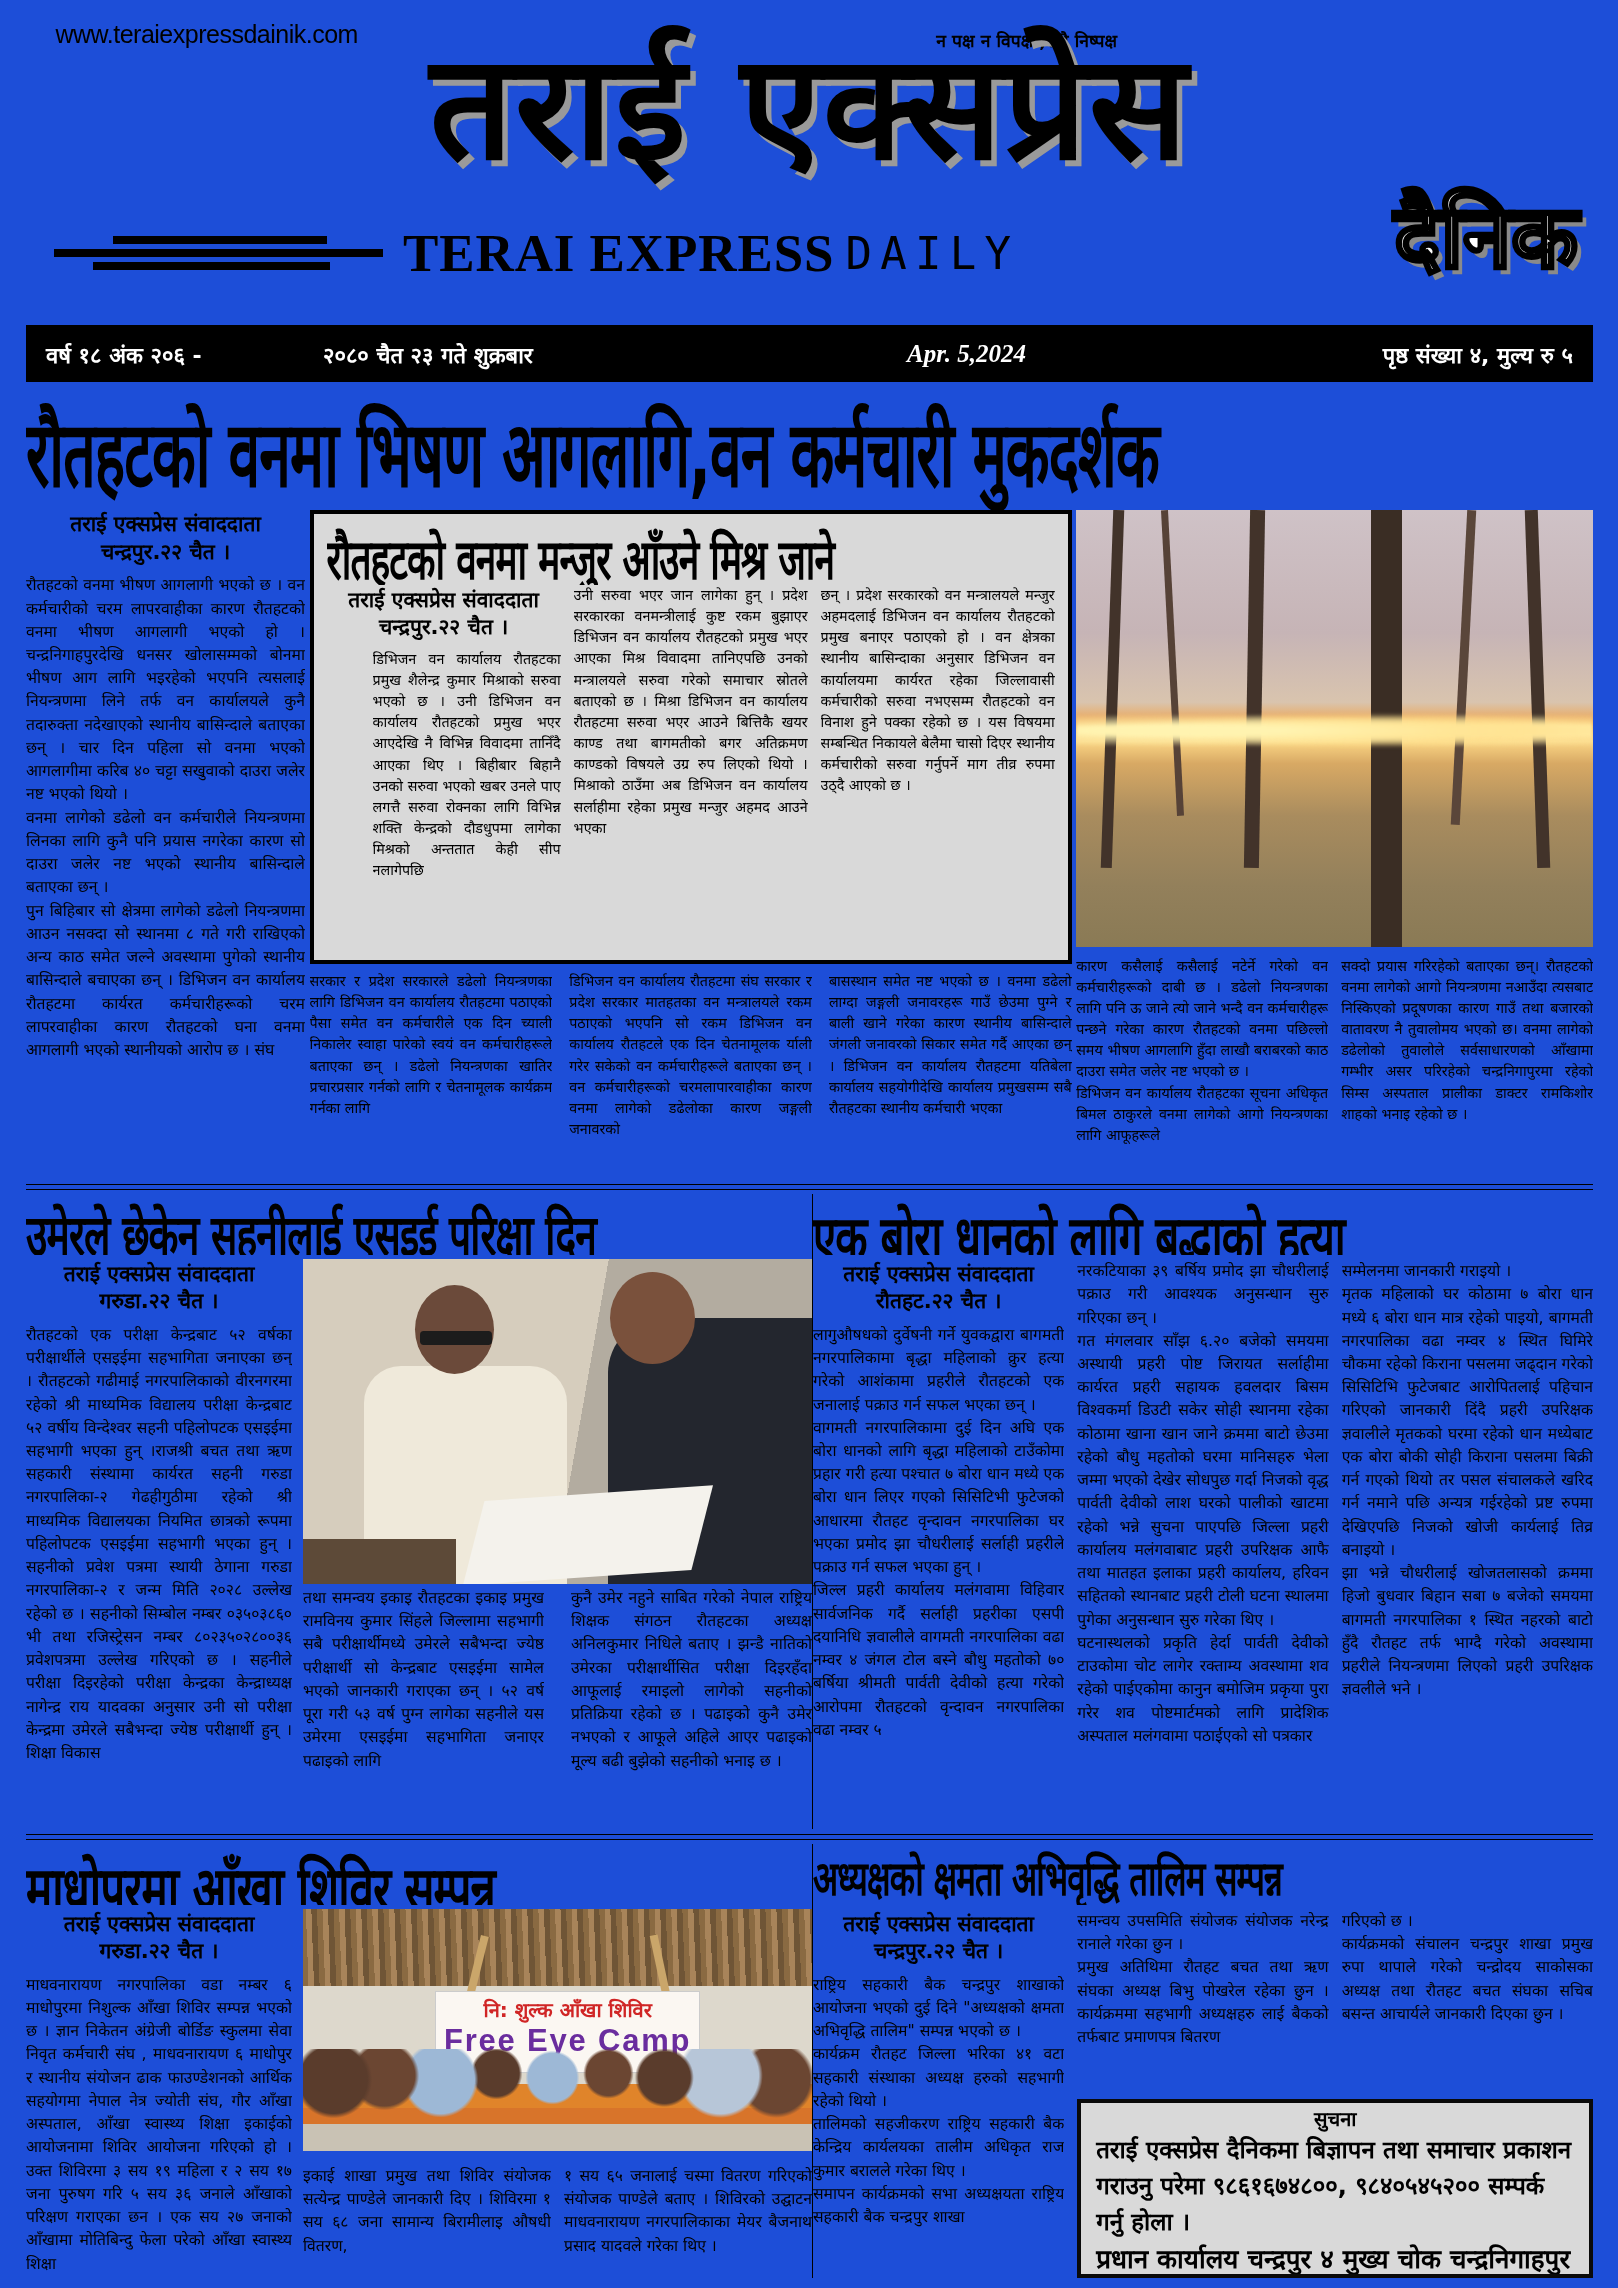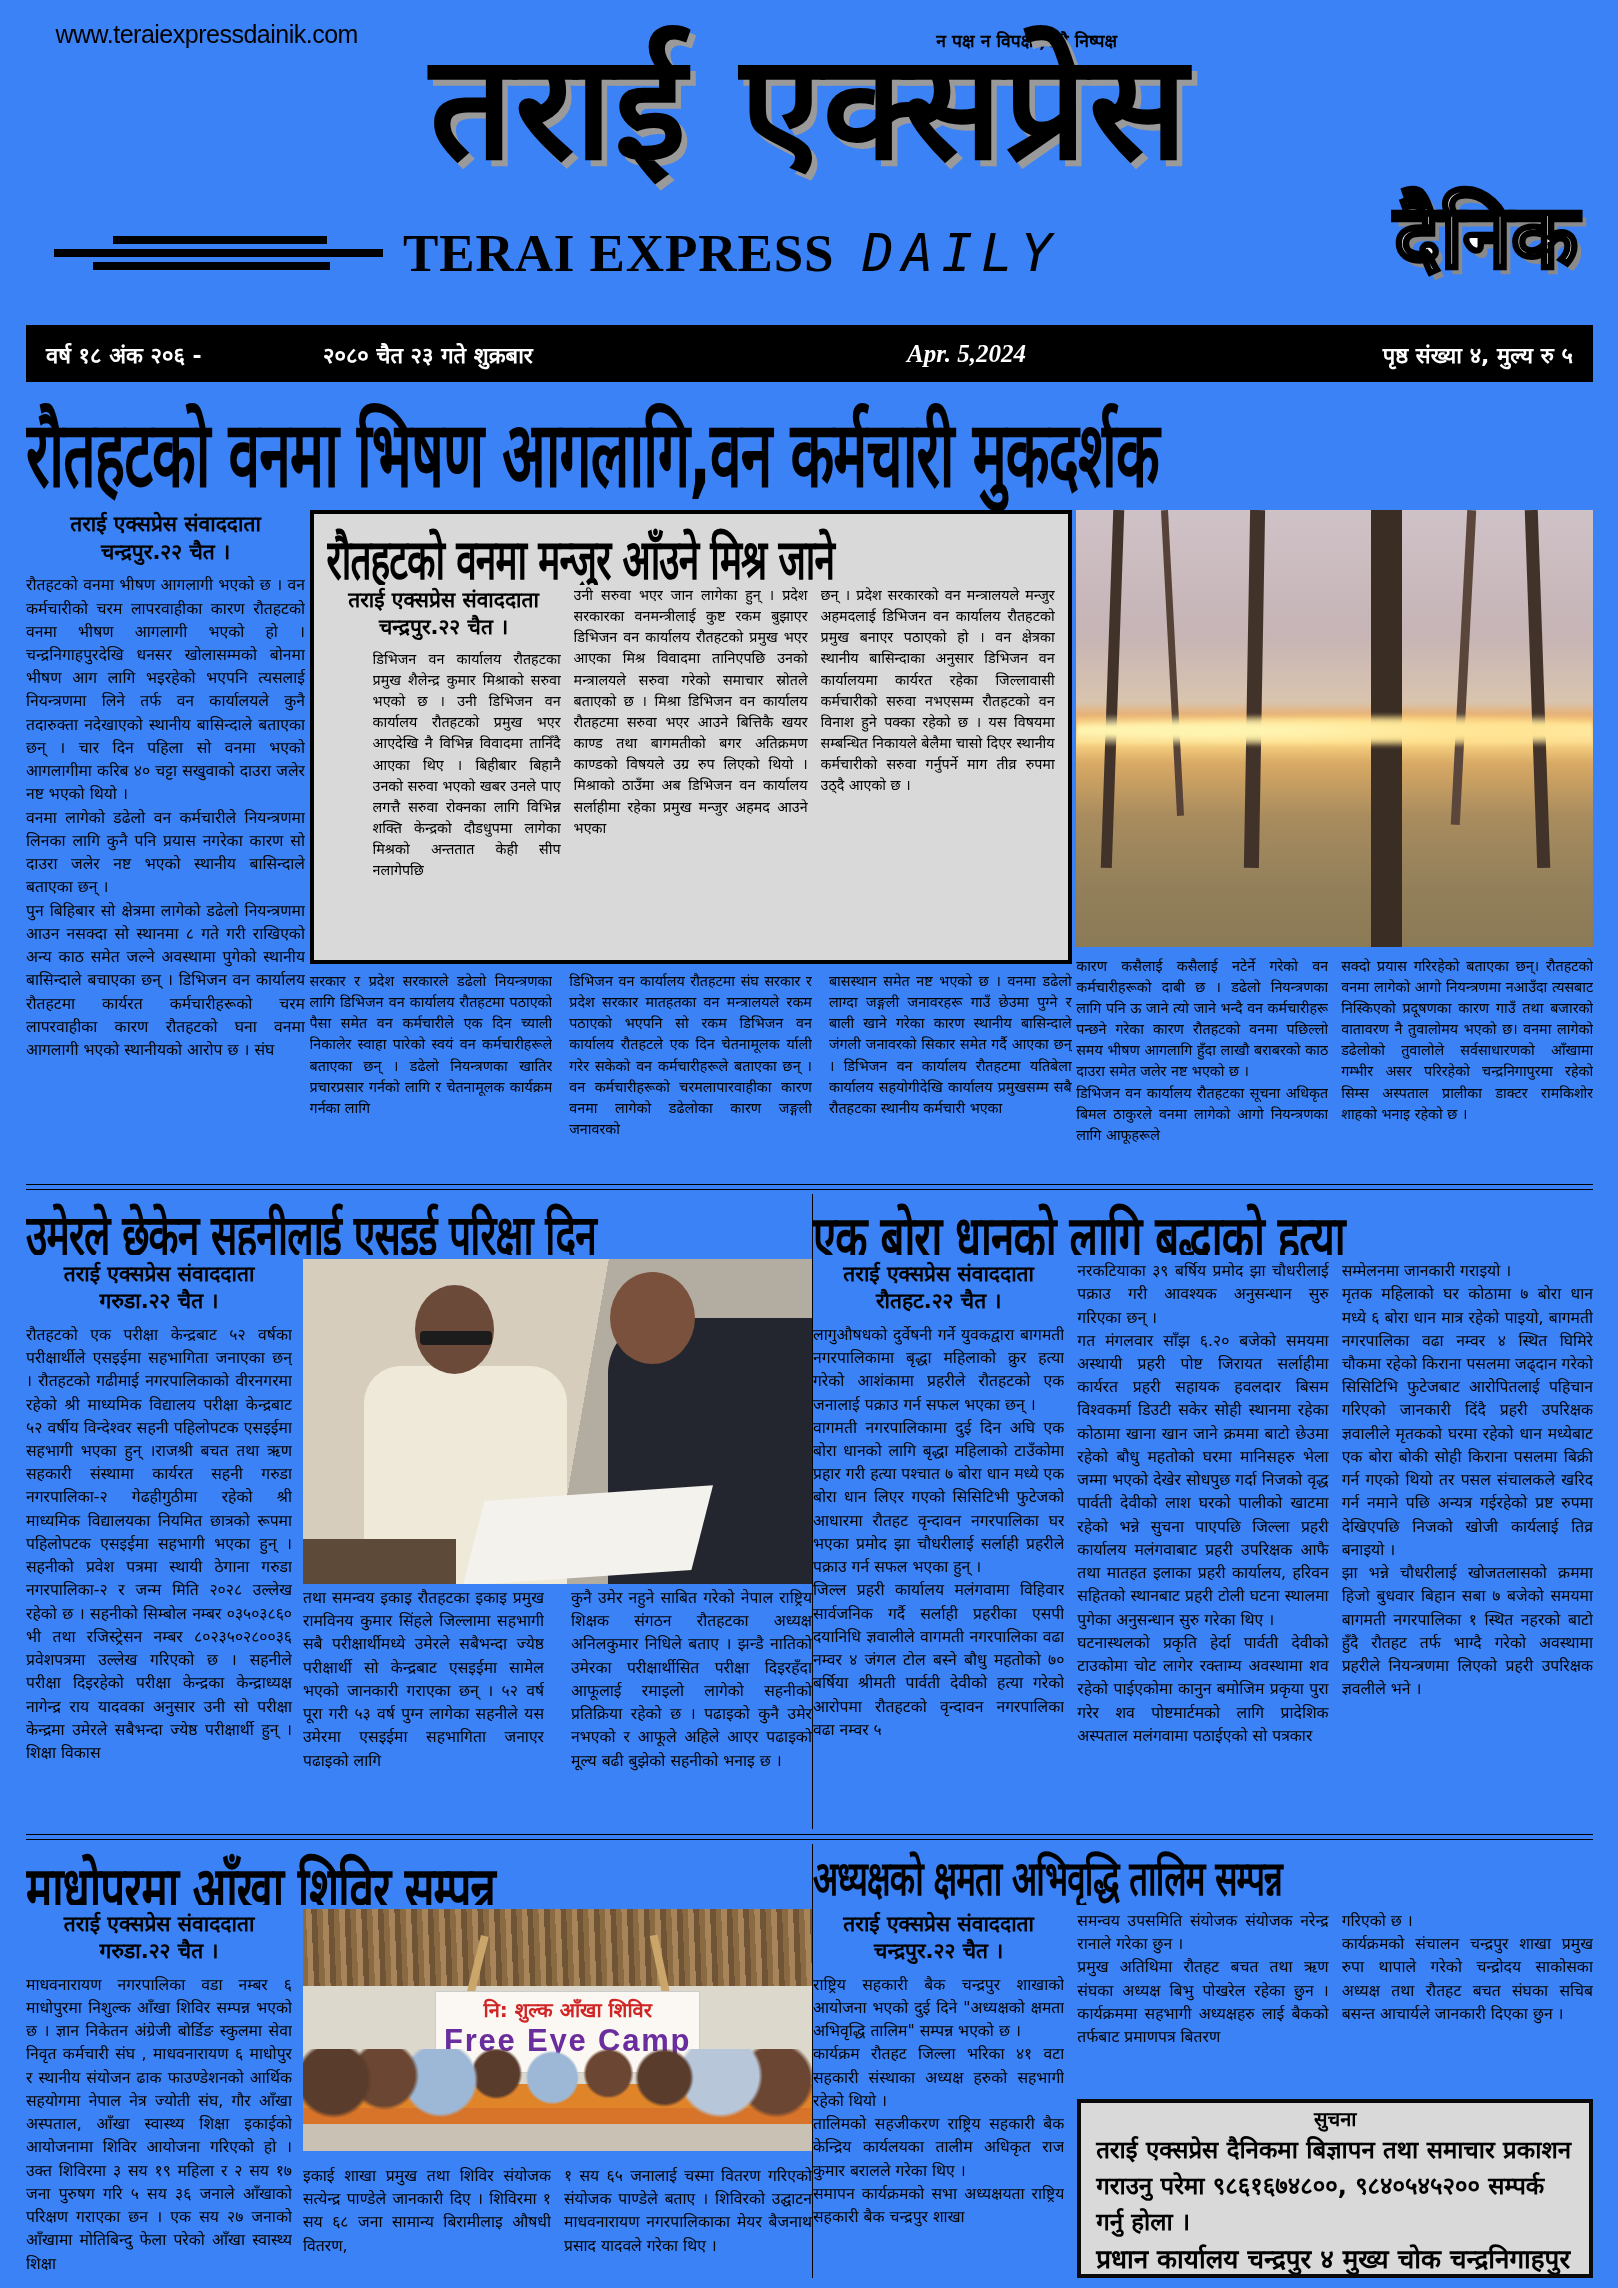--- a/index.html
+++ b/index.html
@@ -1,36 +1,36 @@
 <!DOCTYPE html>
 <html style="font-size:14.8px"><head>
 <meta charset="utf-8">
 <style>
   html,body{margin:0;padding:0;background:#e8e8e8;}
-  .page{width:1619px;height:2289px;background:#3b82f6;margin:0 auto;position:relative;
+  .page{width:1619px;height:2289px;background:#1d4ed8;margin:0 auto;position:relative;
         font-family:"DejaVu Sans",sans-serif;color:#000;overflow:hidden;box-sizing:border-box;
         padding:0 26px;}
   
   #header{height:325px;position:relative;}
   .website{position:absolute;left:29.5px;top:20px;font-size:25px;letter-spacing:-0.5px;
            font-family:"Liberation Sans",sans-serif;}
   .slogan{position:absolute;right:476px;top:28px;font-size:17.5px;font-weight:bold;}
   .np-title{position:absolute;top:31px;left:0;right:0;text-align:center;font-size:146px;
             line-height:1.05;font-weight:900;letter-spacing:1.8px;white-space:nowrap;
             text-shadow:5.5px 5.5px 0 #9a9a9a;}
   .sub-row{position:absolute;left:28px;right:14.8px;top:223px;display:flex;align-items:center;}
   .mast-rules{width:329px;margin-right:20px;}
   .mast-rules div{background:#000;height:8.3px;margin:4.6px 0;}
   .mast-rules .r1{width:65%;margin-left:18%;}
   .mast-rules .r2{width:100%;}
   .mast-rules .r3{width:72%;margin-left:12%;}
   .en-title{font-size:53px;font-weight:900;font-family:"Liberation Serif",serif;
             letter-spacing:0.9px;white-space:nowrap;}
-  .en-daily{font-size:52px;font-weight:400;font-family:"DejaVu Sans Mono",monospace;
-            letter-spacing:8.3px;margin-left:28px;white-space:nowrap;font-style:italic;}
+  .en-daily{font-size:44px;font-weight:400;font-family:"DejaVu Sans Mono",monospace;
+            letter-spacing:8.3px;margin-left:11px;white-space:nowrap;}
   .dainik{margin-left:auto;font-size:87px;font-weight:900;color:#fff;
           -webkit-text-stroke:3.7px #000;text-shadow:5.5px 5.5px 0 #8a8a8a;line-height:.9;
           margin-top:-31px;white-space:nowrap;}
   
   #datebar{height:57px;background:#000;color:#fff;display:grid;
            grid-template-columns:277px 434px 1fr 397px;align-items:center;
            font-size:22px;font-weight:bold;padding:0 20px;box-sizing:border-box;}
   #datebar .d-en{font-style:italic;font-weight:600;text-align:center;
                  font-family:"Liberation Serif",serif;font-size:25px;}
   #datebar .d-right{text-align:right;}

